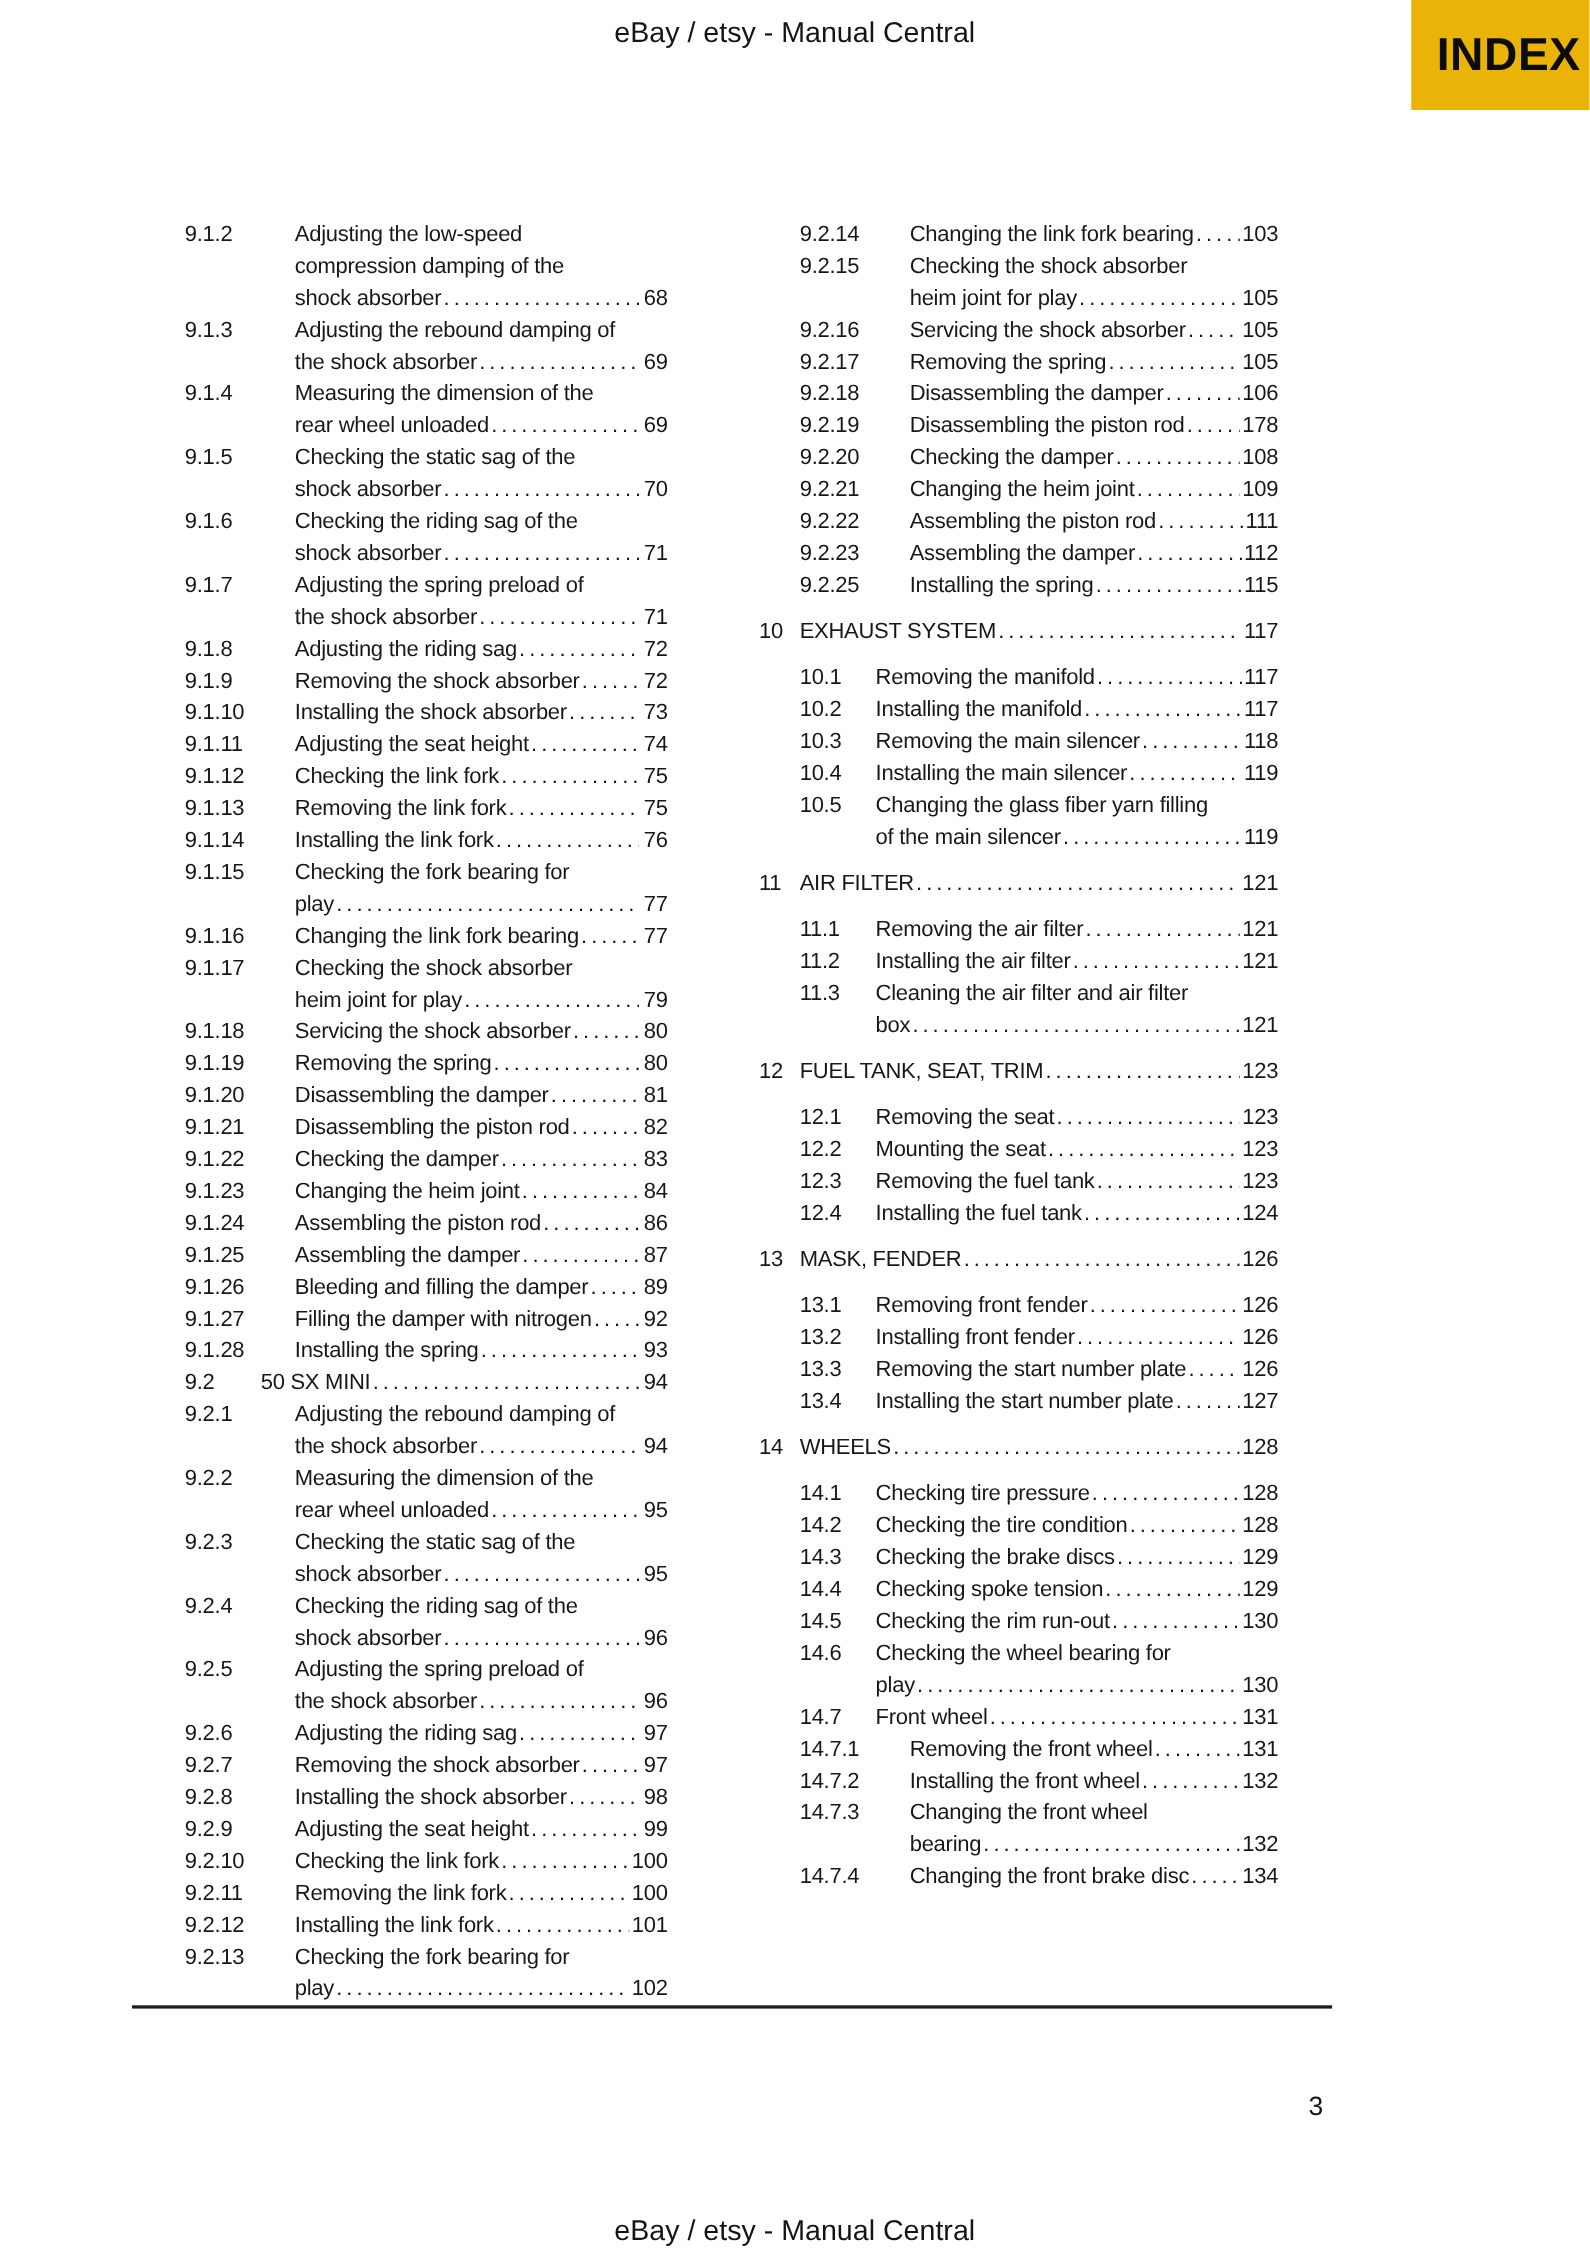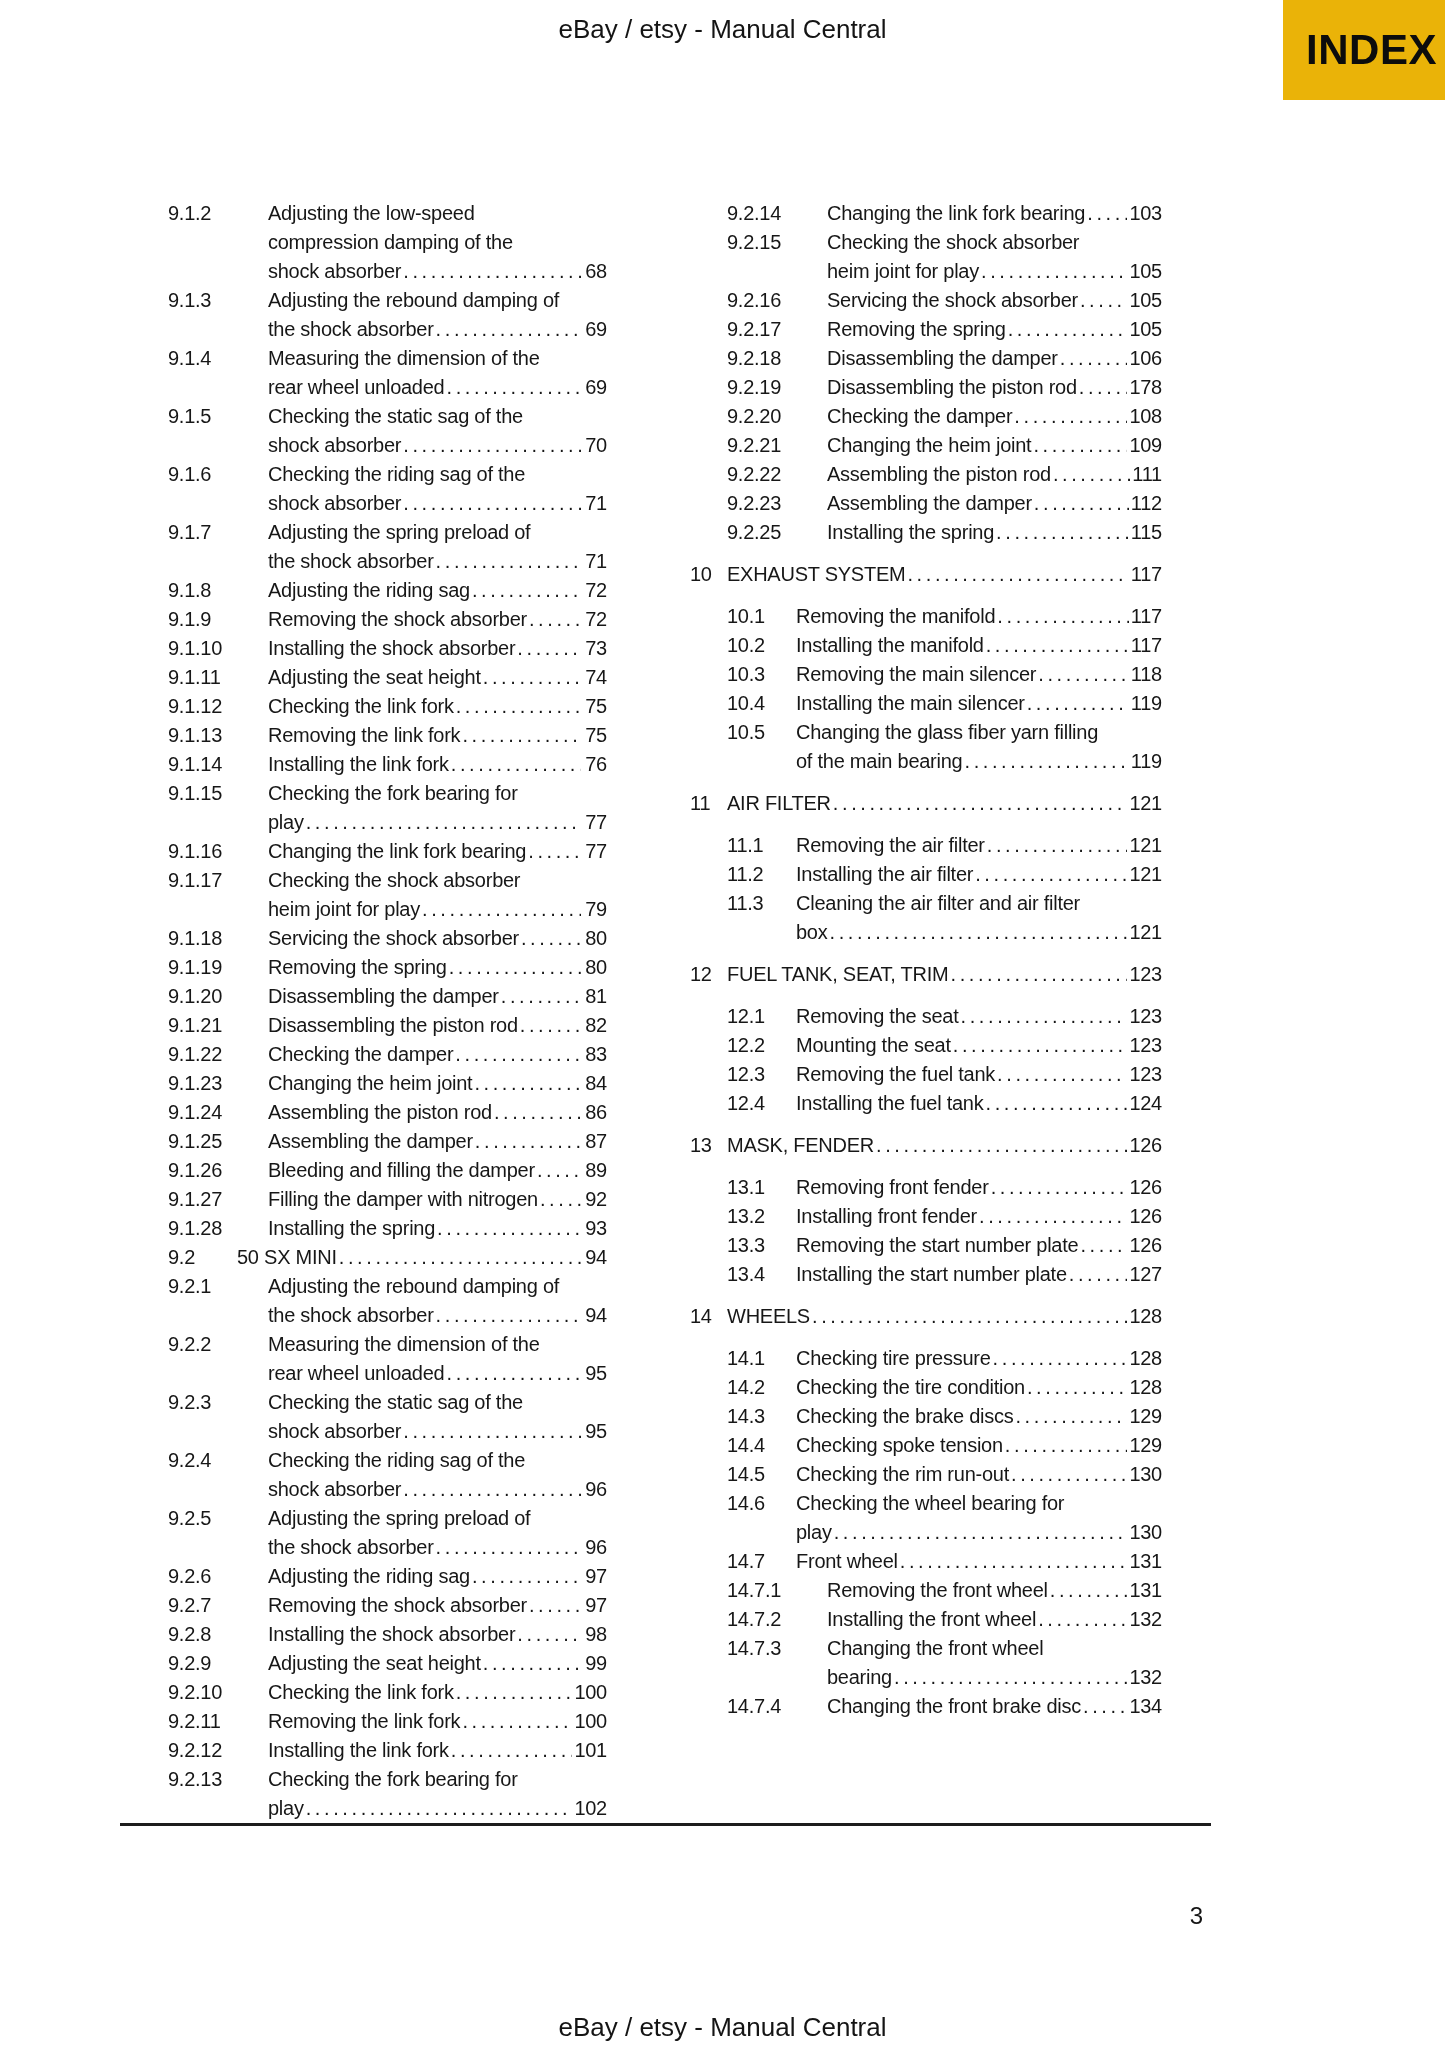--- a/index.html
+++ b/index.html
@@ -664,21 +664,21 @@
             <span class="dots"></span>
             <span class="pagenum">119</span>
           </div>
         </div>
       </div>
       <div class="entry">
         <div class="num n2">10.5</div>
         <div class="title">
           <div class="tline">Changing the glass fiber yarn filling</div>
           <div class="tline lastline">
-            <span class="ttext">of the main bearing</span>
+            <span class="ttext">of the main silencer</span>
             <span class="dots"></span>
             <span class="pagenum">119</span>
           </div>
         </div>
       </div>
       <div class="entry chapter">
         <div class="num n1">11</div>
         <div class="title">
           <div class="tline lastline">
             <span class="ttext">AIR FILTER</span>

